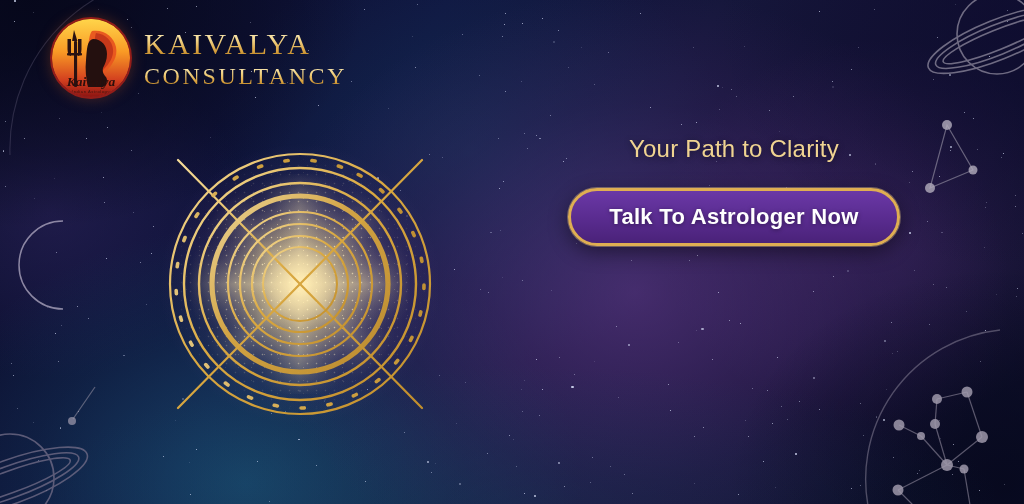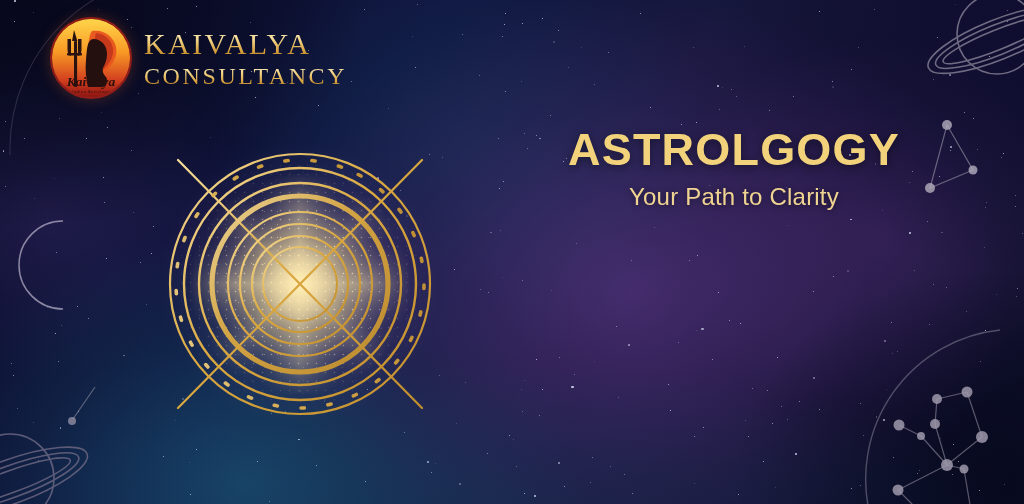--- a/index.html
+++ b/index.html
@@ -596,18 +596,18 @@
       </svg>
     </div>
     <div class="logo-text">
       <div class="logo-l1">KAIVALYA</div>
       <div class="logo-l2">CONSULTANCY</div>
     </div>
   </div>
 
   <div class="content">
     <div class="headline">
-      <span>ASTROLGOGY</span>
     </div>
     <div class="subhead">Your Path to Clarity</div>
+    <div class="cta">Talk To Astrologer Now</div>
   </div>
 
 </div>
 
 </body></html>

